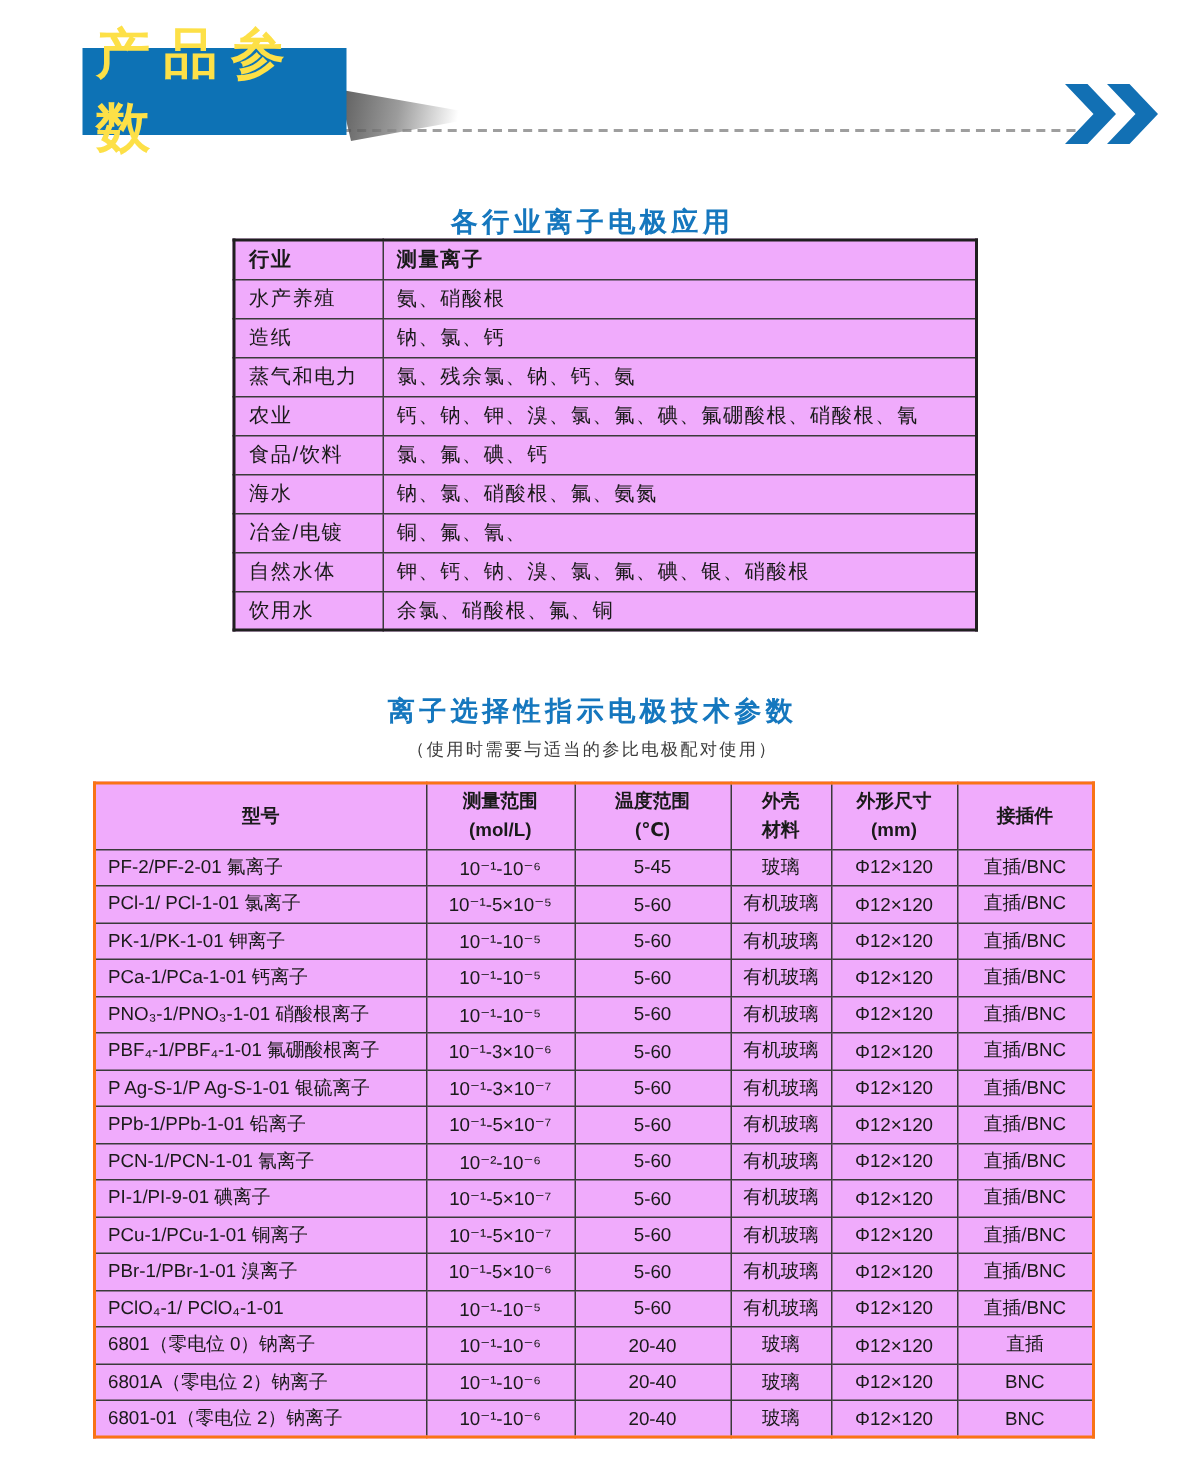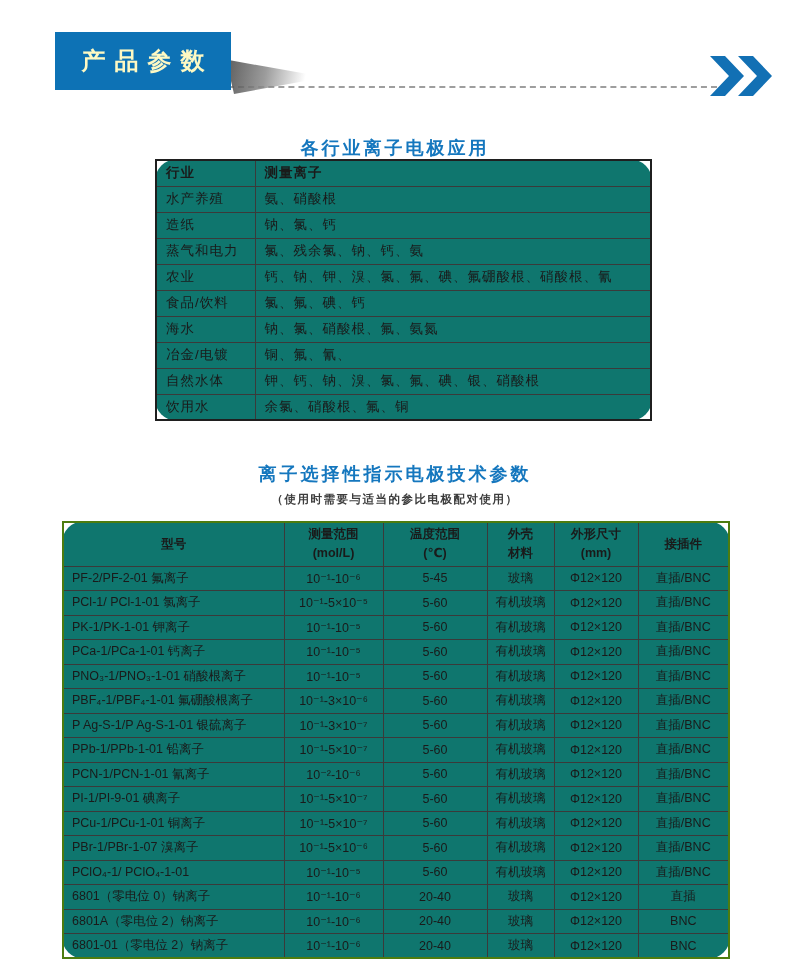--- a/index.html
+++ b/index.html
@@ -33,22 +33,22 @@
     clip-path: polygon(0 14%, 100% 58%, 8% 100%);
     opacity: 0.85;
   }
   .badge {
     position: absolute;
     left: 55px;
     top: 32px;
     width: 176px;
     height: 58px;
     background: #0d72b5;
-    color: #fef9c3;
-    font-size: 24px;
+    color: #fde047;
+    font-size: 36px;
     font-weight: bold;
     letter-spacing: 9px;
     display: flex;
     align-items: center;
     justify-content: center;
     padding-left: 9px; 
   }
   .chevrons {
     position: absolute;
     left: 710px;
@@ -67,26 +67,26 @@
   }
   .sec1-title { top: 136px; }
   .sec2-title { top: 462px; }
   .sec2-subtitle {
     position: absolute;
     left: 0; right: 0;
     top: 492px;
     text-align: center;
     color: #3c3c3c;
     font-size: 11.5px;
-    font-weight: bold;
+    font-weight: normal;
     letter-spacing: 1.5px;
   }
 
   
-  table { border-collapse: collapse; table-layout: fixed; background: #0f766e; border-radius: 22px; }
+  table { border-collapse: collapse; table-layout: fixed; background: #f0abfc; }
   .t1 {
     position: absolute;
     left: 155px;
     top: 159px;
     width: 495px;
     border: 2px solid #1f1f1f;
     font-size: 13.5px;
   }
   .t1 th, .t1 td {
     border: 1px solid #3a3a3a;
@@ -99,21 +99,21 @@
     overflow: hidden;
   }
   .t1 th { font-weight: bold; }
 
   
   .t2 {
     position: absolute;
     left: 62px;
     top: 521px;
     width: 666px;
-    border: 2px solid #4d7c0f;
+    border: 2px solid #f97316;
     font-size: 12.5px;
   }
   .t2 th, .t2 td {
     border: 1px solid #3a3a3a;
     vertical-align: middle;
     text-align: center;
     padding: 1px 3px;
     white-space: nowrap;
     overflow: hidden;
   }
@@ -308,21 +308,21 @@
         </tr>
         <tr>
           <td class="c0">PCu-1/PCu-1-01 铜离子</td>
           <td class="c1">10⁻¹-5×10⁻⁷</td>
           <td class="c2">5-60</td>
           <td class="c3">有机玻璃</td>
           <td class="c4">Φ12×120</td>
           <td class="c5">直插/BNC</td>
         </tr>
         <tr>
-          <td class="c0">PBr-1/PBr-1-07 溴离子</td>
+          <td class="c0">PBr-1/PBr-1-01 溴离子</td>
           <td class="c1">10⁻¹-5×10⁻⁶</td>
           <td class="c2">5-60</td>
           <td class="c3">有机玻璃</td>
           <td class="c4">Φ12×120</td>
           <td class="c5">直插/BNC</td>
         </tr>
         <tr>
           <td class="c0">PClO₄-1/ PClO₄-1-01</td>
           <td class="c1">10⁻¹-10⁻⁵</td>
           <td class="c2">5-60</td>

